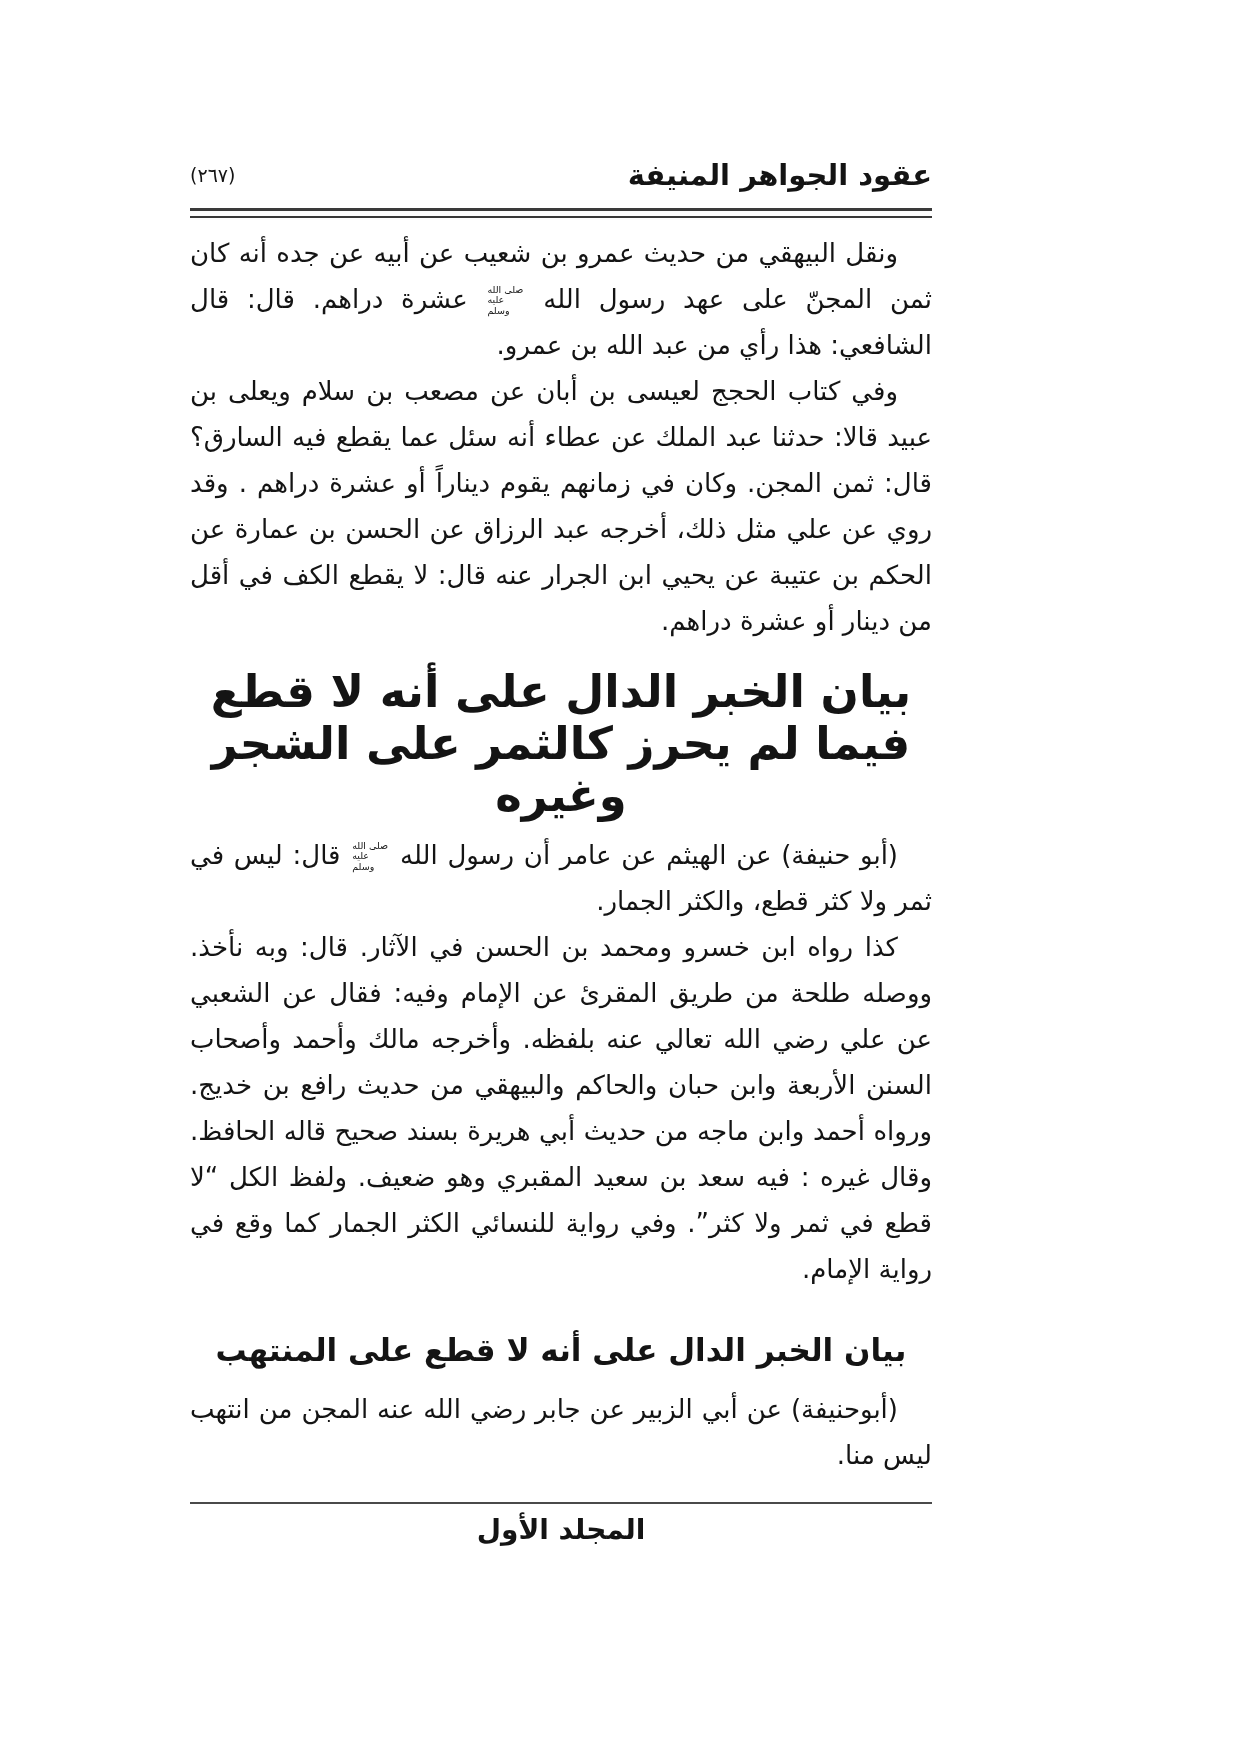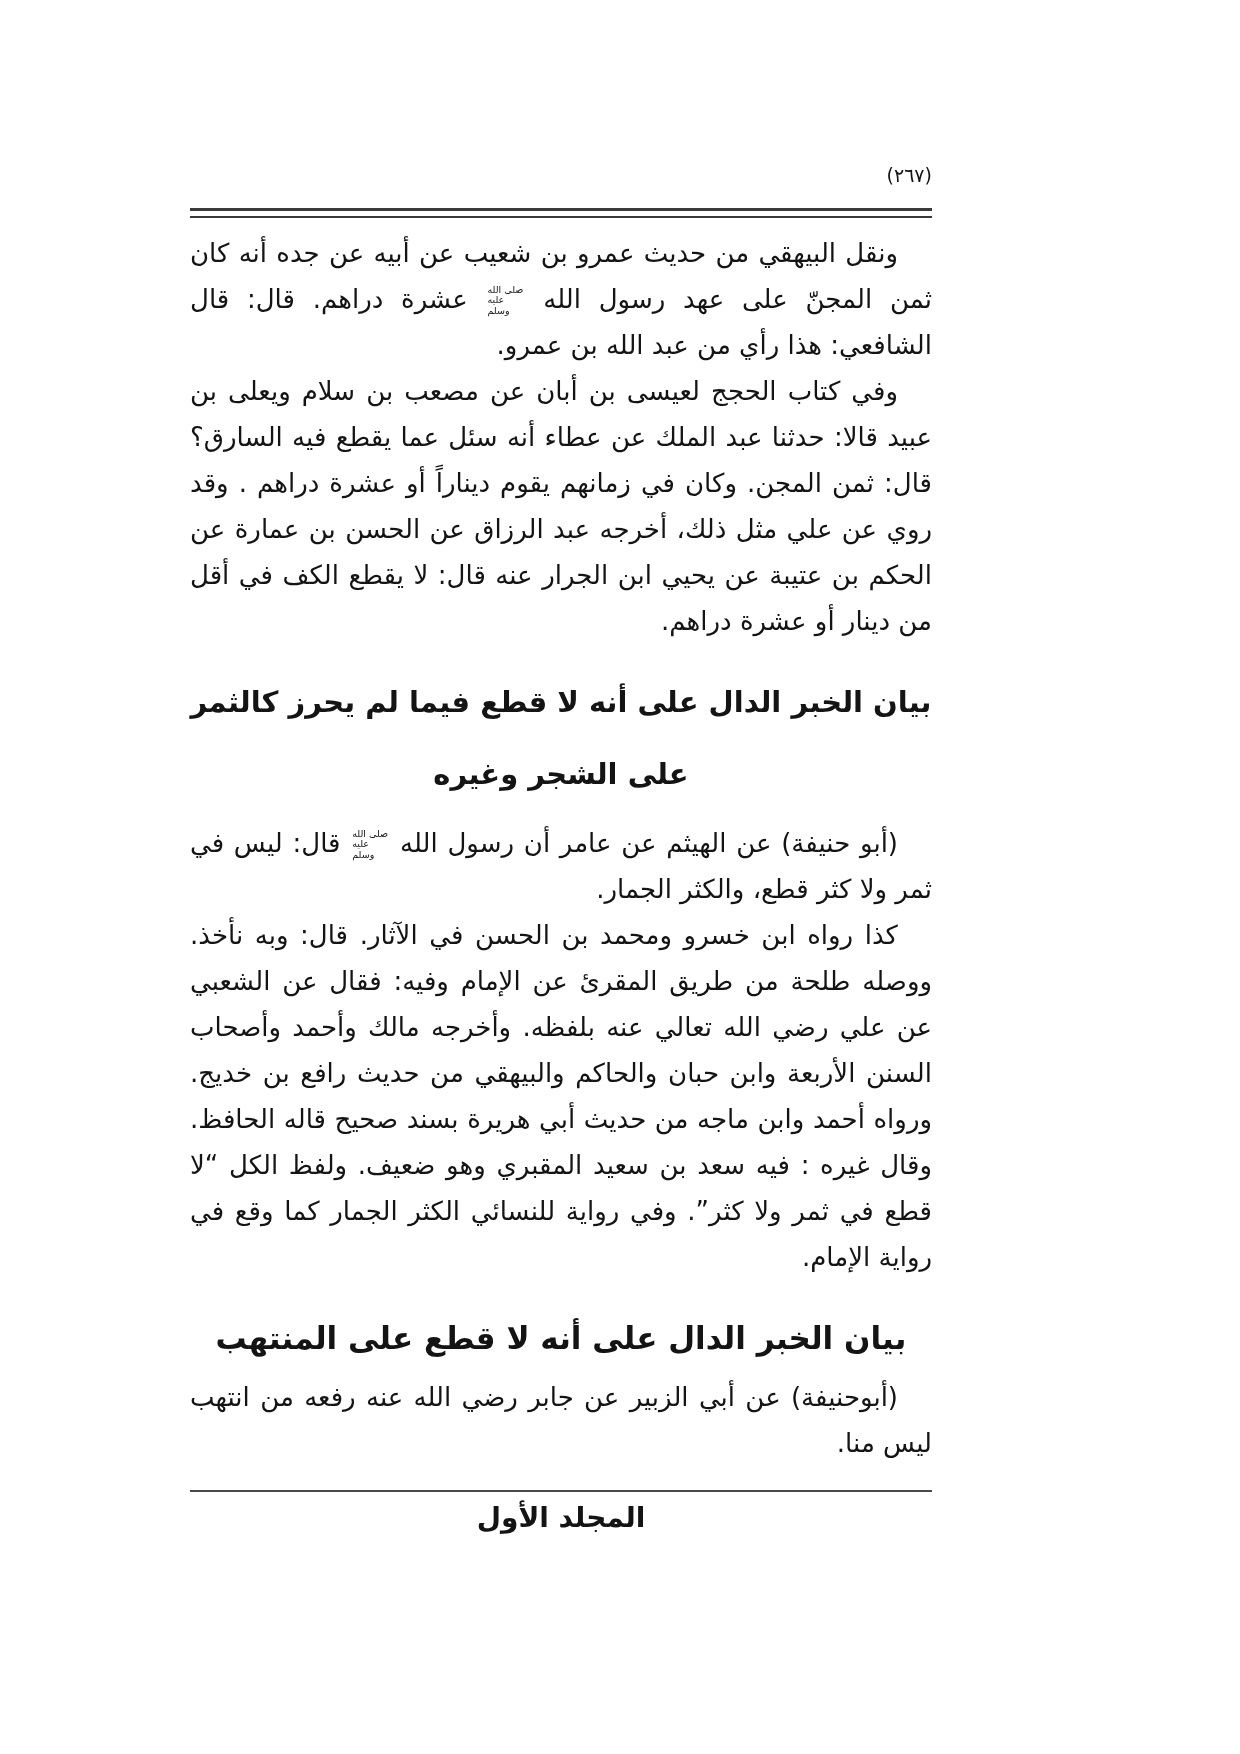--- a/index.html
+++ b/index.html
@@ -43,22 +43,22 @@
     text-align: justify;
     text-justify: inter-word;
   }
   .para.indent { text-indent: 34px; }
   .heading {
     margin: 0;
     font-weight: bold;
     text-align: center;
   }
   .heading-1 {
-    font-size: 29px;
-    line-height: 72px;
+    font-size: 45px;
+    line-height: 52px;
     margin-top: 22px;
     margin-bottom: 10px;
   }
   .heading-2 {
     font-size: 31px;
     line-height: 60px;
     margin-top: 28px;
     margin-bottom: 6px;
   }
   .pbuh {
@@ -83,37 +83,38 @@
     text-align: center;
   }
 </style>
 </head>
 <body>
 
 <div class="page">
   <div class="content">
 
     <div class="page-header">
+      <span class="book-title">عقود الجواهر المنيفة</span>
       <span class="page-number">(٢٦٧)</span>
     </div>
 
     <div class="rule-double"></div>
 
     <div class="body-text">
       <p class="para indent">ونقل البيهقي من حديث عمرو بن شعيب عن أبيه عن جده أنه كان ثمن المجنّ على عهد رسول الله <span class="pbuh">صلى الله عليه وسلم</span> عشرة دراهم. قال: قال الشافعي: هذا رأي من عبد الله بن عمرو.</p>
       <p class="para indent">وفي كتاب الحجج لعيسى بن أبان عن مصعب بن سلام ويعلى بن عبيد قالا: حدثنا عبد الملك عن عطاء أنه سئل عما يقطع فيه السارق؟ قال: ثمن المجن. وكان في زمانهم يقوم ديناراً أو عشرة دراهم . وقد روي عن علي مثل ذلك، أخرجه عبد الرزاق عن الحسن بن عمارة عن الحكم بن عتيبة عن يحيي ابن الجرار عنه قال: لا يقطع الكف في أقل من دينار أو عشرة دراهم.</p>
 
       <h2 class="heading heading-1">بيان الخبر الدال على أنه لا قطع فيما لم يحرز كالثمر على الشجر وغيره</h2>
 
       <p class="para indent">(أبو حنيفة) عن الهيثم عن عامر أن رسول الله <span class="pbuh">صلى الله عليه وسلم</span> قال: ليس في ثمر ولا كثر قطع، والكثر الجمار.</p>
       <p class="para indent">كذا رواه ابن خسرو ومحمد بن الحسن في الآثار. قال: وبه نأخذ. ووصله طلحة من طريق المقرئ عن الإمام وفيه: فقال عن الشعبي عن علي رضي الله تعالي عنه بلفظه. وأخرجه مالك وأحمد وأصحاب السنن الأربعة وابن حبان والحاكم والبيهقي من حديث رافع بن خديج. ورواه أحمد وابن ماجه من حديث أبي هريرة بسند صحيح قاله الحافظ. وقال غيره : فيه سعد بن سعيد المقبري وهو ضعيف. ولفظ الكل “لا قطع في ثمر ولا كثر”. وفي رواية للنسائي الكثر الجمار كما وقع في رواية الإمام.</p>
 
       <h2 class="heading heading-2">بيان الخبر الدال على أنه لا قطع على المنتهب</h2>
 
-      <p class="para indent">(أبوحنيفة) عن أبي الزبير عن جابر رضي الله عنه رفعه من انتهب ليس منا.</p>
+      <p class="para indent">(أبوحنيفة) عن أبي الزبير عن جابر رضي الله عنه المجن من انتهب ليس منا.</p>
     </div>
 
     <div class="page-footer">
       <div class="rule-single"></div>
       <div class="volume-label">المجلد الأول</div>
     </div>
 
   </div>
 </div>
 

